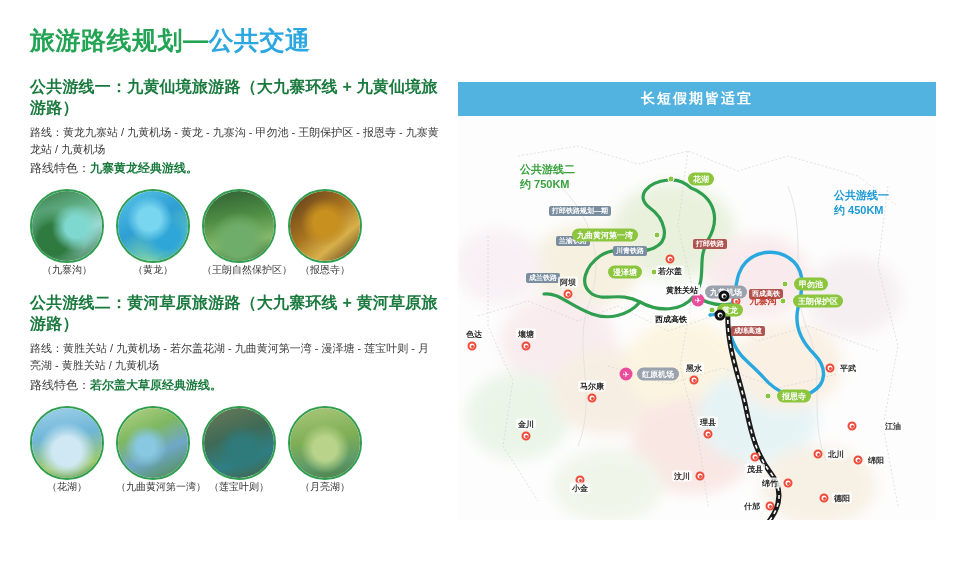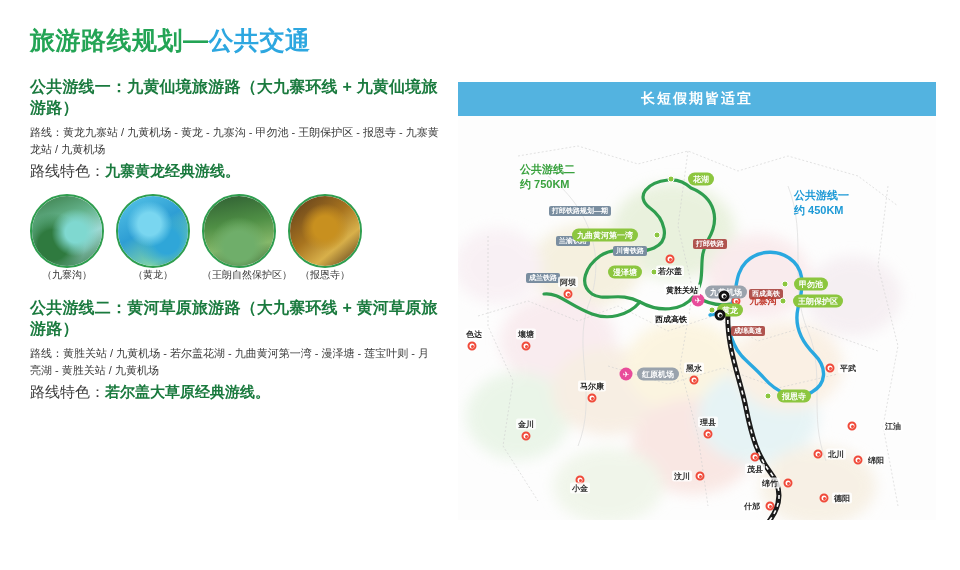--- a/index.html
+++ b/index.html
@@ -12,21 +12,21 @@
 
   
   .left{position:absolute;left:30px;top:26px;width:410px;}
   .main-title{font-size:25px;font-weight:bold;line-height:1.15;letter-spacing:.5px;margin:0 0 22px 0;}
   .main-title .t-green{color:#23a455;}
   .main-title .t-blue{color:#2da7e0;}
 
   .route-block{margin-bottom:6px;}
   .route-head{font-size:16px;font-weight:bold;color:#1a7a3e;margin-bottom:5px;letter-spacing:.2px;}
   .route-line{font-size:11px;color:#3a3a3a;line-height:1.55;}
-  .route-feature{font-size:15px;color:#3a3a3a;line-height:1.55;margin-top:1px;}
+  .route-feature{font-size:12px;color:#3a3a3a;line-height:1.55;margin-top:1px;}
   .route-feature b{color:#1a7a3e;}
 
   .thumbs{display:flex;gap:12px;margin-top:12px;margin-bottom:16px;}
   .thumb{width:74px;text-align:center;}
   .thumb .circ{
     width:74px;height:74px;border-radius:50%;
     border:2px solid #2f9e4f;box-sizing:border-box;overflow:hidden;position:relative;
   }
   .thumb .cap{font-size:10px;color:#333;white-space:nowrap;}
 
@@ -75,21 +75,21 @@
   }
   .lbl-green{color:#ffffff;background:#8cc63f;border-radius:7px;padding:1px 5px;}
   .lbl-city{color:#2b2b2b;background:rgba(255,255,255,.82);padding:0 2px;border-radius:2px;}
   .lbl-station{color:#111;background:rgba(255,255,255,.9);padding:0 2px;font-weight:bold;}
   .lbl-rail{color:#ffffff;background:#b0544f;border-radius:2px;padding:0 3px;font-size:7px;}
   .lbl-rail2{color:#ffffff;background:#7a8ea0;border-radius:2px;padding:0 3px;font-size:7px;}
   .lbl-airport{color:#ffffff;background:#9aa3ad;border-radius:7px;padding:1px 5px;}
 
   .route-tag{position:absolute;font-size:11px;font-weight:bold;line-height:1.35;white-space:nowrap;}
   .tag-green{color:#3aa23f;}
-  .tag-blue{color:#1e9ad6;}
+  .tag-blue{color:#1e9ad6;margin-left:40px;}
 
   .dot-city{position:absolute;width:9px;height:9px;border-radius:50%;background:#fff;
     border:2.5px solid #f04a3a;transform:translate(-50%,-50%);box-sizing:border-box;}
   .dot-city i{position:absolute;left:50%;top:50%;width:3px;height:3px;border-radius:50%;
     background:#f04a3a;transform:translate(-50%,-50%);}
   .dot-scenic{position:absolute;width:7px;height:7px;border-radius:50%;background:#8cc63f;
     transform:translate(-50%,-50%);box-sizing:border-box;border:1.5px solid #fff;}
   .dot-station{position:absolute;width:11px;height:11px;border-radius:50%;background:#fff;
     border:3px solid #111;transform:translate(-50%,-50%);box-sizing:border-box;}
   .dot-station i{position:absolute;left:50%;top:50%;width:3px;height:3px;border-radius:50%;
@@ -135,20 +135,46 @@
             </div>
           <div class="cap">（报恩寺）</div>
         </div>
       </div>
     </div>
 
     <div class="route-block">
       <div class="route-head">公共游线二：黄河草原旅游路（大九寨环线 + 黄河草原旅游路）</div>
       <div class="route-line"><span>路线：</span><span>黄胜关站 / 九黄机场 - 若尔盖花湖 - 九曲黄河第一湾 - 漫泽塘 - 莲宝叶则 - 月亮湖 - 黄胜关站 / 九黄机场</span></div>
       <div class="route-feature"><span>路线特色：</span><b>若尔盖大草原经典游线。</b></div>
+      <div class="thumbs">
+        <div class="thumb">
+          <div class="circ">
+              <div class="art a-hh"></div>
+            </div>
+          <div class="cap">（花湖）</div>
+        </div>
+        <div class="thumb">
+          <div class="circ">
+              <div class="art a-jqhh"></div>
+            </div>
+          <div class="cap">（九曲黄河第一湾）</div>
+        </div>
+        <div class="thumb">
+          <div class="circ">
+              <div class="art a-lbyz"></div>
+            </div>
+          <div class="cap">（莲宝叶则）</div>
+        </div>
+        <div class="thumb">
+          <div class="circ">
+              <div class="art a-yyh"></div>
+            </div>
+          <div class="cap">（月亮湖）</div>
+        </div>
+      </div>
     </div>
   </div>
 
   <div class="map-panel">
     <div class="map-banner">长短假期皆适宜</div>
     <div class="map-body">
 
       <svg class="map-svg" width="478" height="404" viewBox="0 0 478 404">
         <defs>
           <filter id="blur1">

